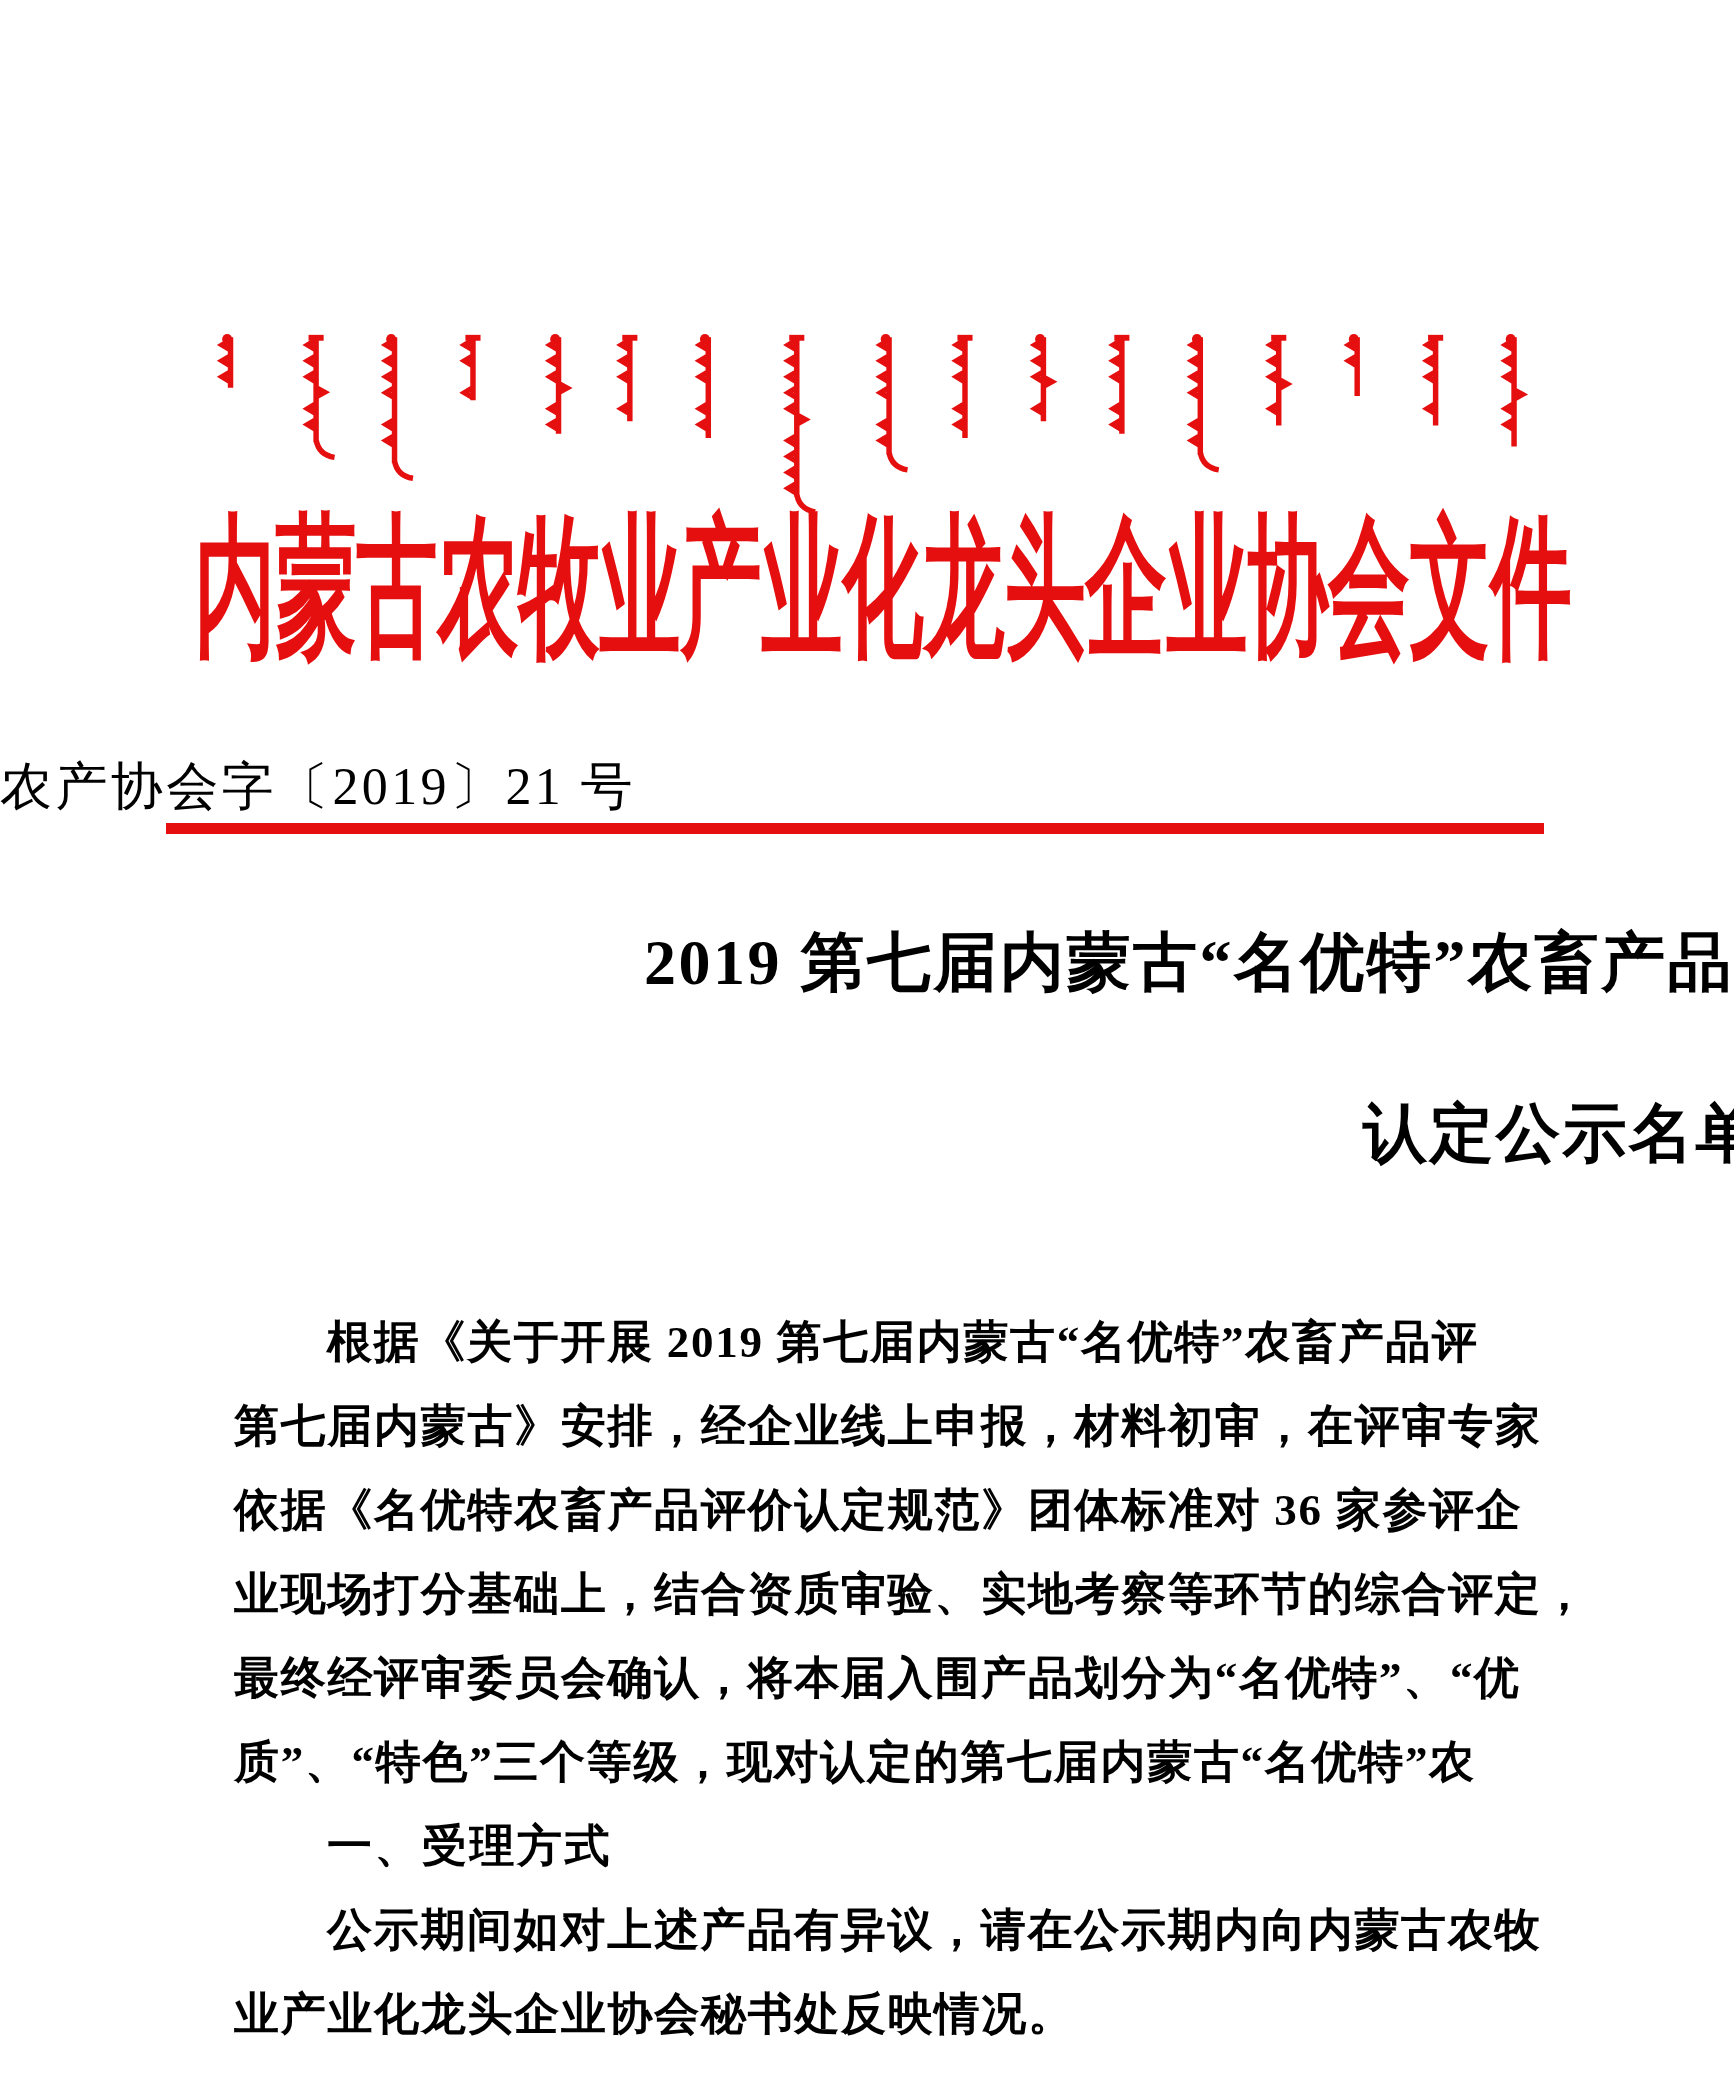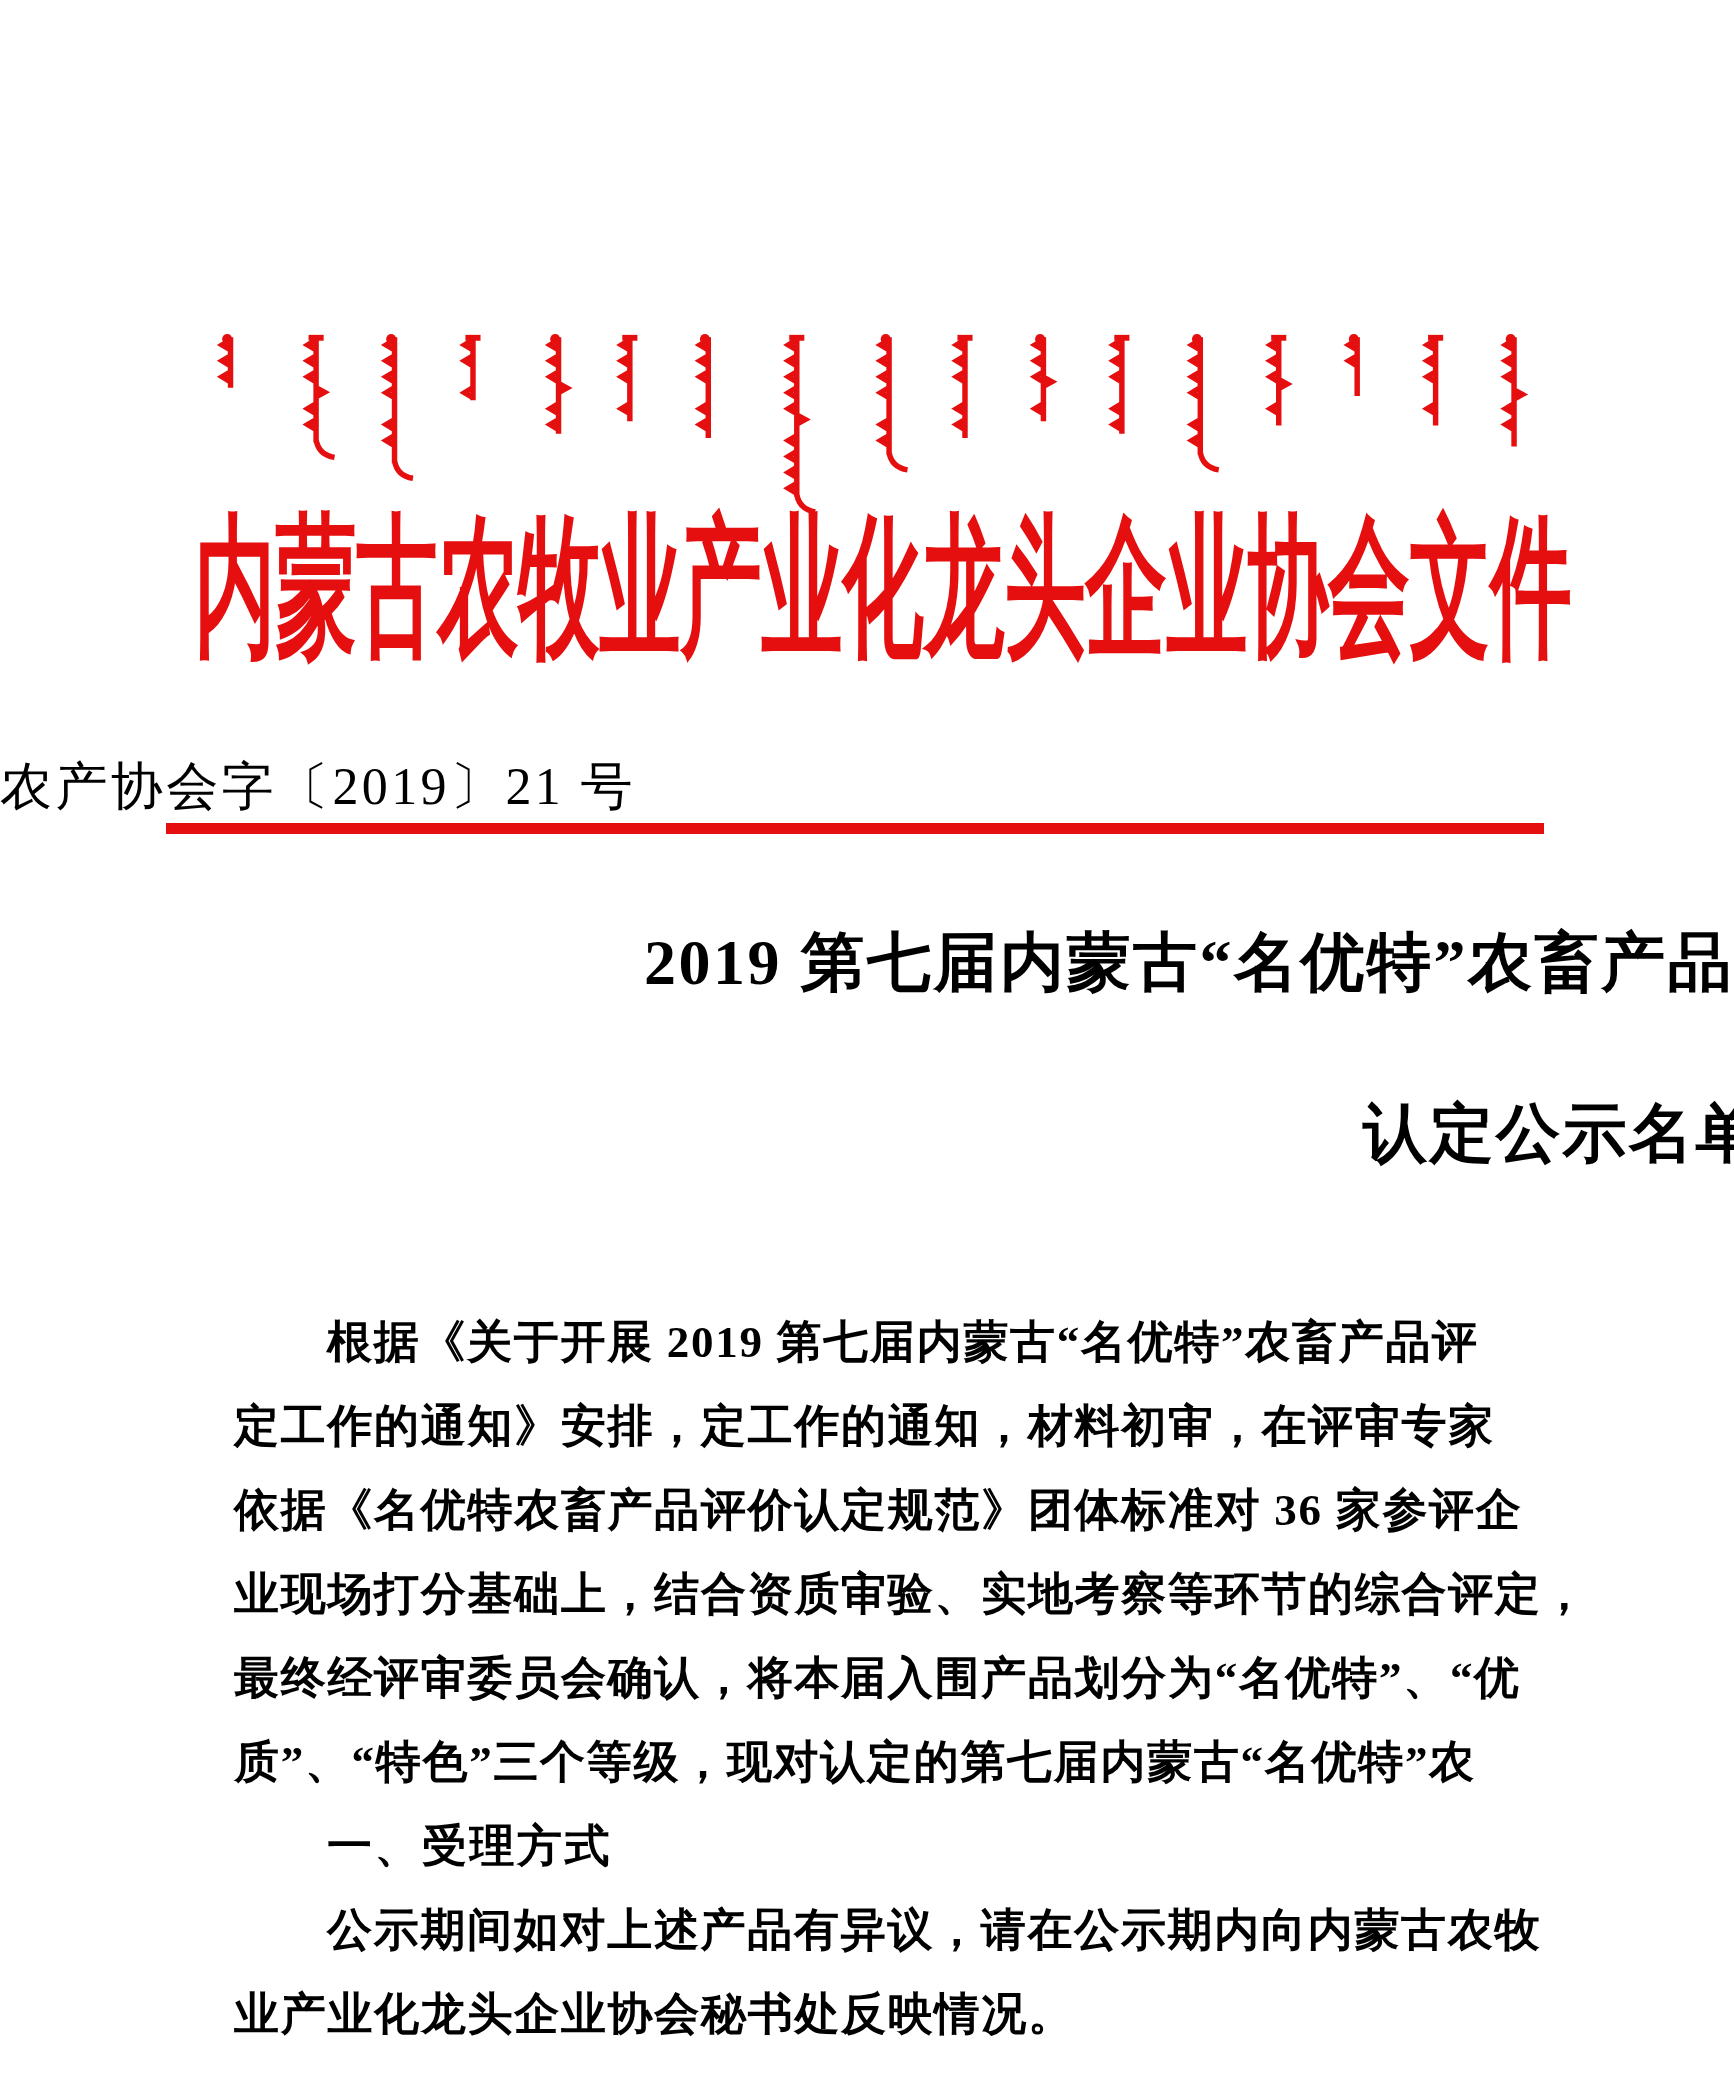--- a/index.html
+++ b/index.html
@@ -108,21 +108,21 @@
 
   <div class="doc-number">农产协会字〔2019〕21 号</div>
 
   <div class="red-line" style="background: rgb(230, 15, 15);"></div>
 
   <div class="doc-title line1">2019 第七届内蒙古“名优特”农畜产品</div>
   <div class="doc-title line2">认定公示名单</div>
 
   <div class="body-block">
     <div class="row indent">根据《关于开展 2019 第七届内蒙古“名优特”农畜产品评</div>
-    <div class="row">定工作的通知》安排，定工作的通知，材料初审，在评审专家</div>
+    <div class="row">第七届内蒙古》安排，经企业线上申报，材料初审，在评审专家</div>
     <div class="row">依据《名优特农畜产品评价认定规范》团体标准对 36 家参评企</div>
     <div class="row">业现场打分基础上，结合资质审验、实地考察等环节的综合评定，</div>
     <div class="row">最终经评审委员会确认，将本届入围产品划分为“名优特”、“优</div>
     <div class="row">质”、“特色”三个等级，现对认定的第七届内蒙古“名优特”农</div>
     <div class="row heading indent">一、受理方式</div>
     <div class="row indent">公示期间如对上述产品有异议，请在公示期内向内蒙古农牧</div>
     <div class="row">业产业化龙头企业协会秘书处反映情况。</div>
   </div>
 
 </div>

